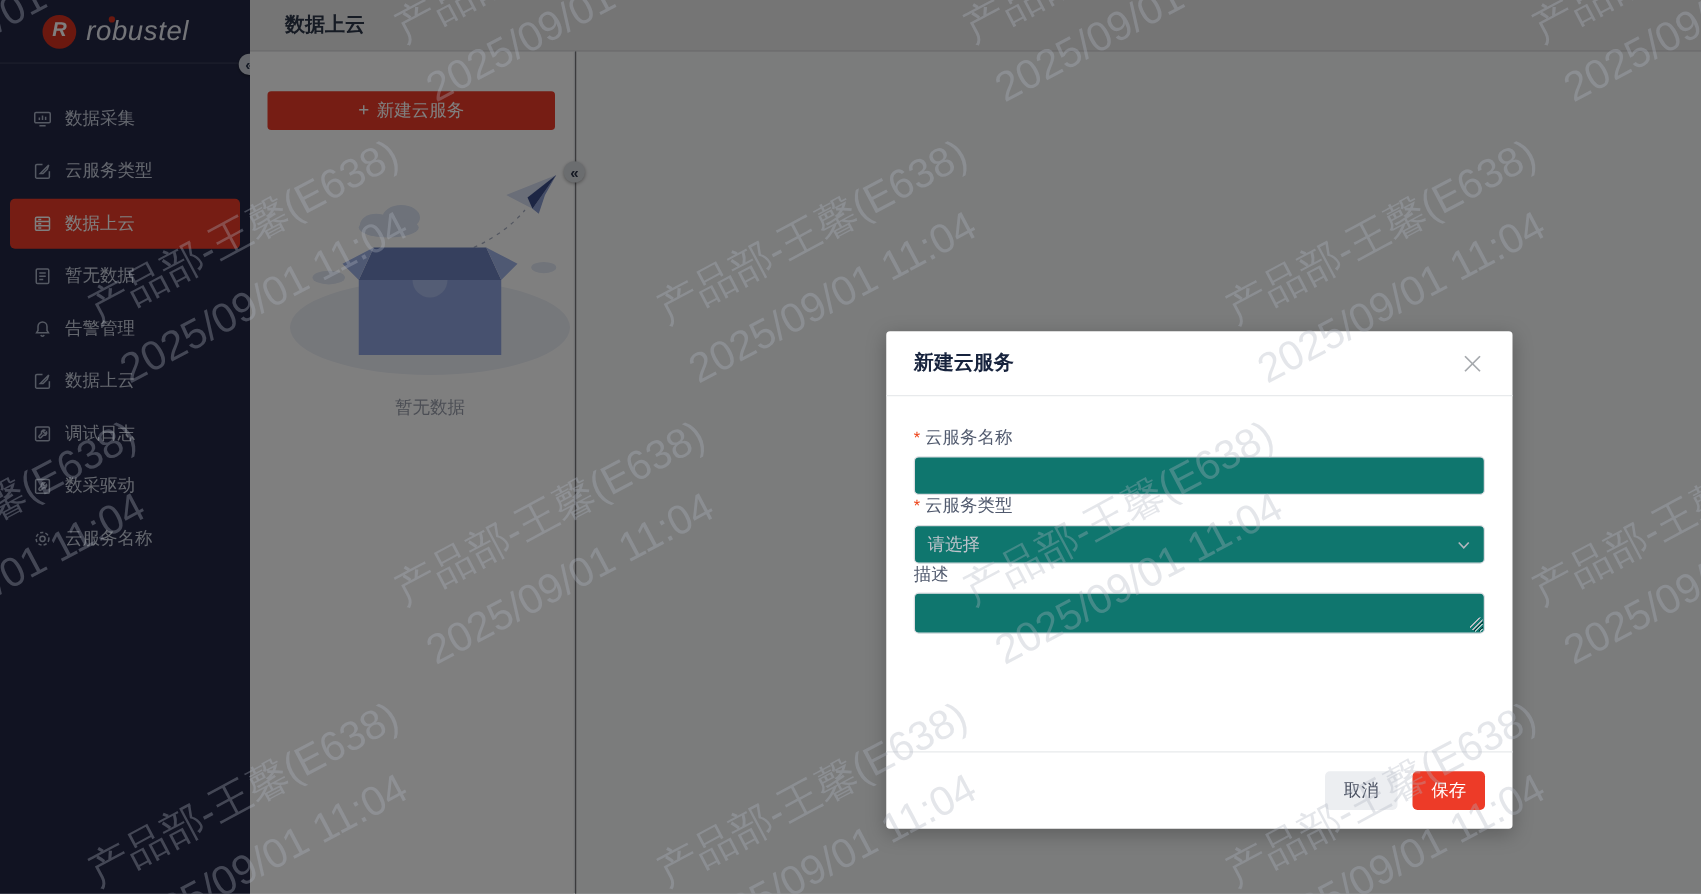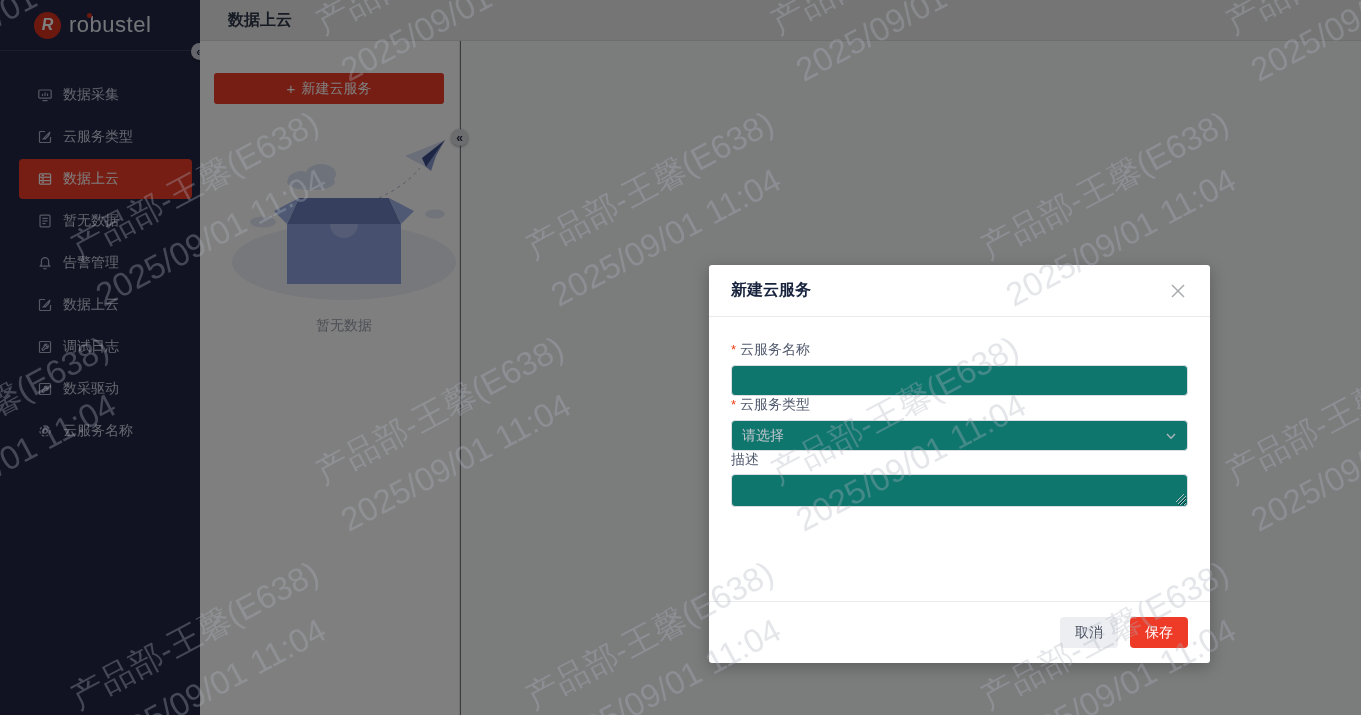--- a/index.html
+++ b/index.html
@@ -18,37 +18,37 @@
     height:51px; display:flex; align-items:center; padding-left:34px;
     border-bottom:1px solid rgba(255,255,255,0.10);
   }
   .logo-badge {
     width:27px; height:27px; border-radius:50%; background:#d7301f;
     color:#fff; font-weight:bold; font-style:italic; font-size:16px;
     display:flex; align-items:center; justify-content:center; flex:0 0 auto;
   }
   .logo-text {
     color:#e8eaf2; font-size:22px; font-weight:400; margin-left:8px;
-    letter-spacing:0.5px; position:relative;
+    letter-spacing:0.5px; position:relative;font-style:italic;
   }
   .logo-text::after {
     content:""; position:absolute; left:18px; top:1px; width:5px; height:5px;
     border-radius:50%; background:#d7301f;
   }
   .collapse-btn {
     position:absolute; width:17px; height:17px; border-radius:50%;
     background:#c8cdd6; color:#273149; font-size:12px; font-weight:bold;
     display:flex; align-items:center; justify-content:center;
     box-shadow:0 1px 3px rgba(0,0,0,0.35); cursor:pointer; z-index:3;
     line-height:1; user-select:none;
   }
   .sidebar-collapse { left:191px; top:43px; }
   .panel-collapse  { left:451px; top:129px; background:#d7dade; color:#2a3247; }
 
-  .menu { list-style:none; margin-top:24px;padding-left:11px; }
+  .menu { list-style:none; margin-top:24px; }
   .menu li {
     height:40px; margin:2px 8px; border-radius:4px;
     display:flex; align-items:center; padding-left:18px;
     color:#c9cfdd; font-size:14px; cursor:pointer;
   }
   .menu li .mi { width:16px; height:16px; flex:0 0 auto; color:#aab2c6; }
   .menu li span.lbl { margin-left:10px; }
   .menu li.active { background:#ed3b28; color:#ffffff; }
   .menu li.active .mi { color:#ffffff; }
   .mi svg { width:16px; height:16px; display:block; }

